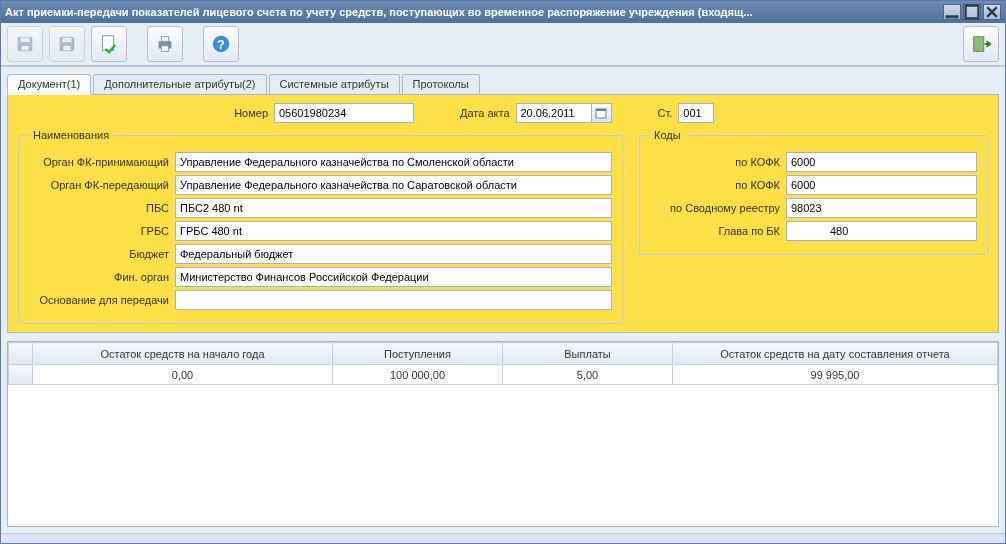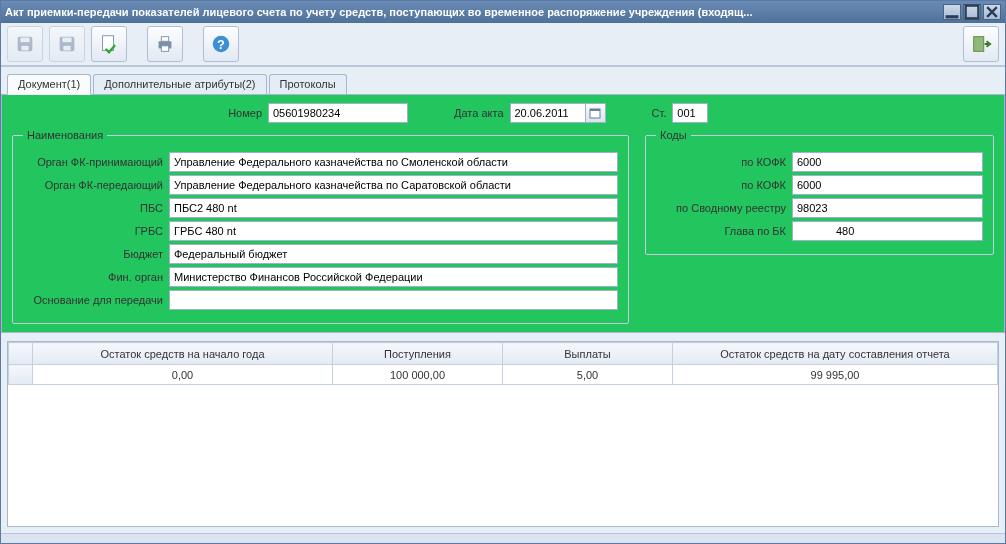--- a/index.html
+++ b/index.html
@@ -10,21 +10,21 @@
   .titlebar .winbtns { display: flex; gap: 2px; }
   .winbtn { width: 18px; height: 16px; background: linear-gradient(#cdd9ea, #a8bcd6); border: 1px solid #4a6487; display: flex; align-items: center; justify-content: center; font-size: 10px; color: #2c3e55; cursor: pointer; }
   .toolbar { height: 44px; background: #e8eef5; display: flex; align-items: center; padding: 4px 6px; gap: 6px; border-bottom: 2px solid #b8c6d9; }
   .tbtn { width: 36px; height: 36px; border: 1px solid #b0bfd3; background: linear-gradient(#fdfdfe, #e2e9f3); border-radius: 3px; display: flex; align-items: center; justify-content: center; cursor: pointer; }
   .tbtn.disabled { opacity: 0.55; cursor: default; }
   .tbtn svg { width: 22px; height: 22px; }
   .toolbar .spacer { flex: 1; }
   .tabstrip { display: flex; padding: 6px 6px 0 6px; gap: 0; }
   .tab { padding: 3px 10px 4px 10px; border: 1px solid #a6b7ce; border-bottom: none; background: #e4ecf6; border-top-left-radius: 3px; border-top-right-radius: 3px; margin-right: 2px; cursor: pointer; position: relative; top: 1px; }
   .tab.active { background: #fafbfd; border-bottom: 1px solid #fafbfd; z-index: 2; }
-  .tabcontent { margin: 0 0; border: 1px solid #a6b7ce; background: #22c55e; padding: 8px 10px; display: flex; flex-direction: column; gap: 6px; position: relative; z-index: 1; }
+  .tabcontent { margin: 0 6px; border: 1px solid #a6b7ce; background: #fde047; padding: 8px 10px; display: flex; flex-direction: column; gap: 6px; position: relative; z-index: 1; }
   .rowtop { display: flex; align-items: center; gap: 6px; }
   .lbl { text-align: right; color: #333; }
   .inp { height: 20px; border: 1px solid #9fb1c9; background: #fff; padding: 2px 4px; font: inherit; }
   .datewrap { display: flex; }
   .datebtn { width: 20px; height: 20px; border: 1px solid #9fb1c9; border-left: none; background: linear-gradient(#fafbfd,#dbe4f0); display: flex; align-items: center; justify-content: center; cursor: pointer; }
   fieldset { border: 1px solid #c0cde0; border-radius: 2px; padding: 8px 10px 10px 10px; margin: 0; }
   legend { padding: 0 4px; color: #333; }
   .cols { display: flex; gap: 16px; }
   .formrow { display: flex; align-items: center; margin: 3px 0; }
   .formrow .lbl { width: 140px; margin-right: 6px; }
@@ -106,20 +106,21 @@
       <svg viewBox="0 0 24 24">
           <rect x="4" y="4" width="11" height="16" fill="#8fb97a" stroke="#5a8a42"></rect>
           <path d="M22 12 l-6 0 M18 9 l4 3 l-4 3" stroke="#3a7a2a" stroke-width="2" fill="none"></path>
         </svg>
     </div>
   </div>
 
   <div class="tabstrip">
     <div class="tab active">Документ(1)</div>
     <div class="tab">Дополнительные атрибуты(2)</div>
+    <div class="tab">Системные атрибуты</div>
     <div class="tab">Протоколы</div>
   </div>
 
   <div class="tabcontent">
 
     <div class="rowtop">
       <span class="lbl" style="width:250px">Номер</span>
       <input class="inp" style="width: 140px;" value="05601980234">
       <span class="lbl" style="margin-left:40px">Дата акта</span>
       <div class="datewrap">

